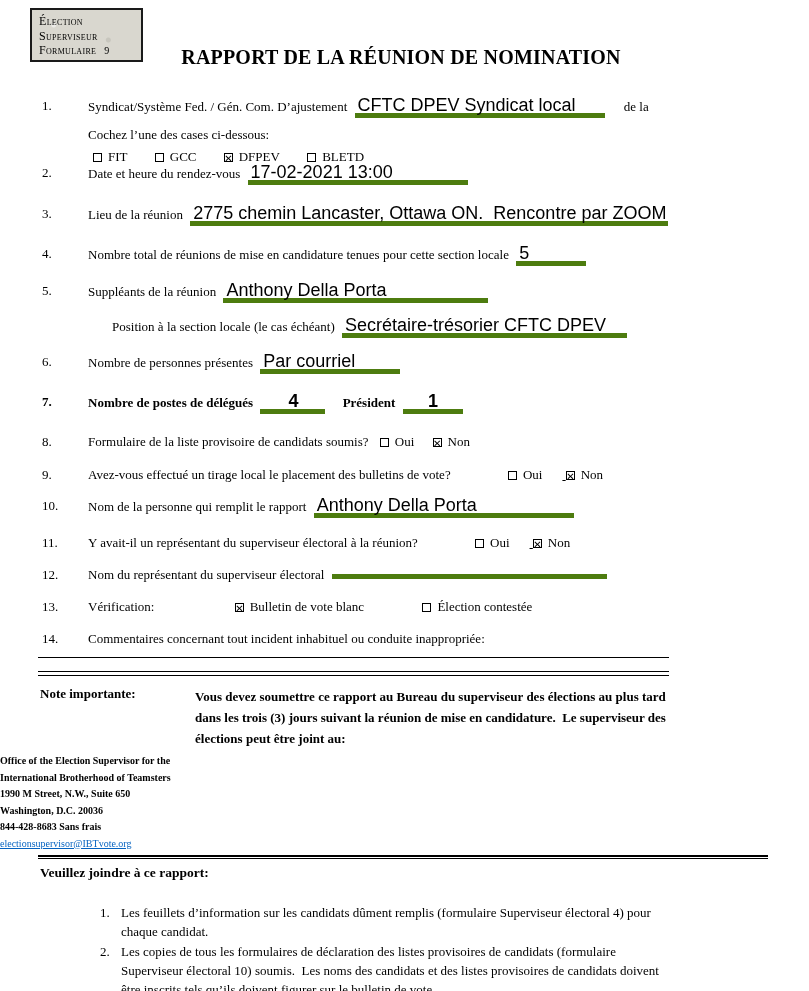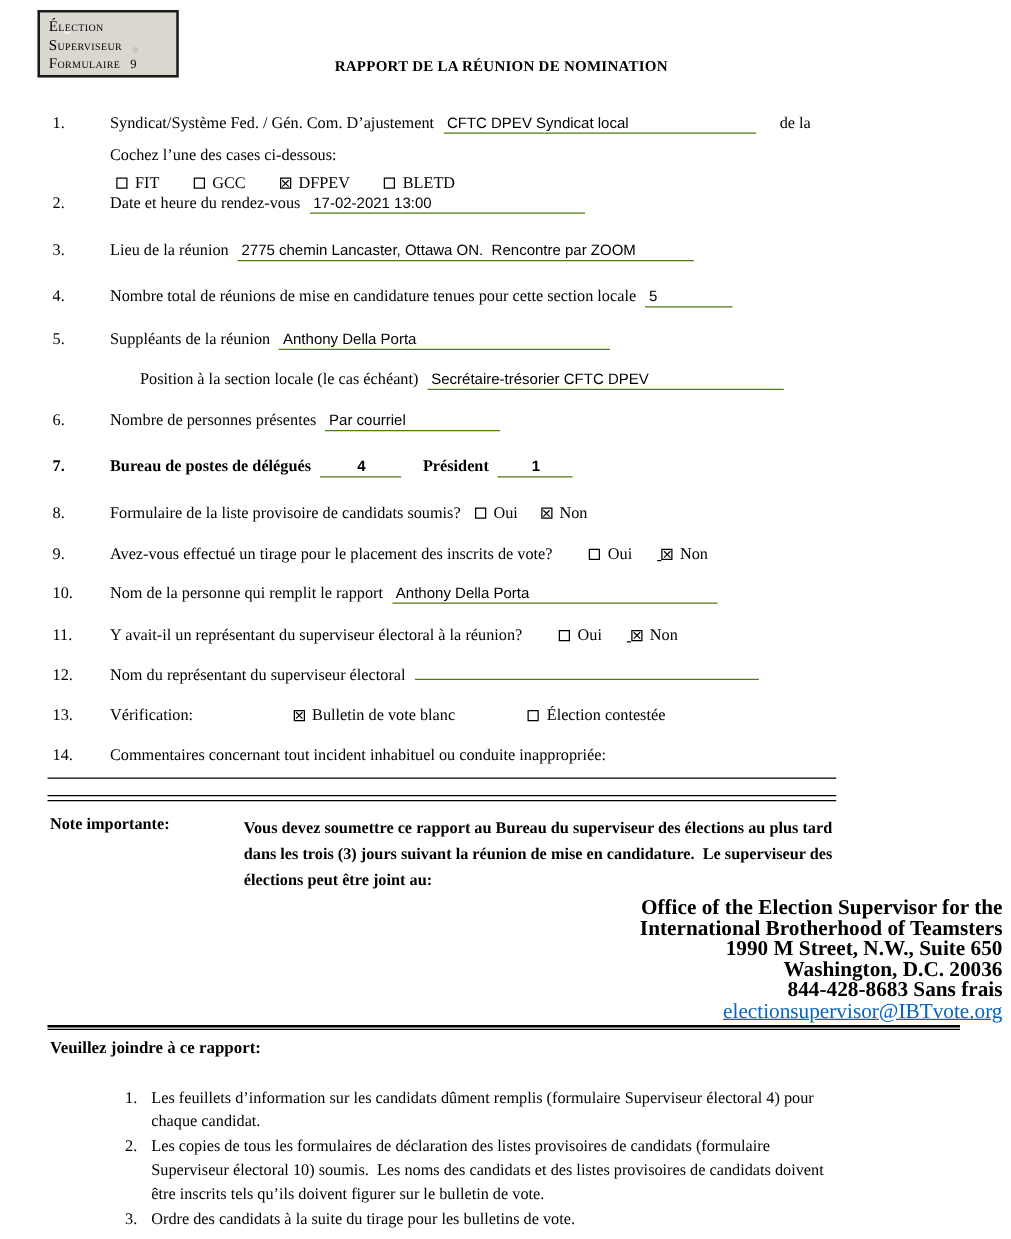--- a/index.html
+++ b/index.html
@@ -31,37 +31,37 @@
     line-height: 14.5px;
     letter-spacing: 0.3px;
   }
   .stamp-num { margin-left: 8px; font-size: 10px; }
 
   
   .title {
     margin: 0;
     padding: 46px 0 0 0;
     text-align: center;
-    font-size: 12px;
+    font-size: 20px;
     font-weight: bold;
     letter-spacing: 0.2px;
   }
 
   
   .form { margin-top: 29px; }
   .row { display: flex; padding-left: 42px; line-height: 16px; }
   .num { width: 46px; flex-shrink: 0; }
   .content { flex: 1; padding-right: 30px; }
   .bold { font-weight: bold; }
 
   .val {
     display: inline-block;
-    border-bottom: 1px solid #4d7c0f;
+    border-bottom: 5px solid #4d7c0f;
     font-family: "Liberation Sans", sans-serif;
-    font-size: 12px;
+    font-size: 18px;
     padding: 0 2px 0 3px;
     margin-left: 4px;
     white-space: pre-wrap;
     vertical-align: baseline;
     line-height: 15px;
   }
   .w250 { min-width: 250px; } .w220 { min-width: 220px; }
   .w365 { min-width: 365px; } .w70  { min-width: 70px;  }
   .w265 { min-width: 265px; } .w285 { min-width: 285px; }
   .w140 { min-width: 140px; } .w65  { min-width: 65px; text-align: center; }
@@ -88,37 +88,37 @@
   .cb[data-checked="true"]::before {
     content: "\2715";
     position: absolute;
     left: -0.5px; top: -3px;
     font-size: 10px;
     font-family: "DejaVu Sans", sans-serif;
   }
   .opts { display: inline-block; }
   .opts .cbi { margin-right: 15px; }
   .opts-near { margin-left: 8px; }
-  .opts-far  { margin-left: 26px; text-decoration: underline; }
+  .opts-far  { margin-left: 54px; text-decoration: underline; }
   .opts-far .cbi { margin-right: 20px; }
   .opts-verif { margin-left: 40px; }
   .opts-verif .cbi { margin-right: 18px; padding-left: 37px; }
 
   
   .rule-single { margin: 10px 133px 0 38px; border-top: 1px solid #000; height: 0; }
   .rule-double { margin: 13px 133px 0 38px; border-top: 1px solid #000; border-bottom: 1px solid #000; height: 5px; }
   .rule-double-wide { margin: 3px 34px 0 38px; border-top: 2px solid #000; border-bottom: 1px solid #000; height: 4px; }
 
   
   .note { display: flex; padding: 0 40px; margin-top: 10px; }
   .note-label { width: 155px; flex-shrink: 0; font-weight: bold; }
   .note-body { width: 480px; font-weight: bold; line-height: 21px; white-space: pre-wrap; }
 
   
-  .address { margin-top: 4px; text-align: right; font-weight: bold; line-height: 16.5px; font-size: 17px; }
+  .address { margin-top: 4px; text-align: left; font-weight: bold; line-height: 16.5px; font-size: 10px; }
   .address a { color: var(--link, #0563C1); font-weight: normal; }
 
   
   .attach-heading { padding-left: 40px; margin-top: 6px; font-weight: bold; font-size: 13.5px; }
   .attach-list { margin-top: 22px; padding-left: 100px; }
   .attach-item { display: flex; line-height: 19px; margin-bottom: 1px; }
   .attach-num { width: 21px; flex-shrink: 0; }
   .attach-text { width: 545px; white-space: pre-wrap; }
 </style>
 </head>
@@ -196,42 +196,42 @@
       <span class="num">6.</span>
       <span class="content">
         <span>Nombre de personnes présentes</span>
         <span class="val w140">Par courriel</span>
       </span>
     </div>
 
     <div class="row mb20 bold">
       <span class="num">7.</span>
       <span class="content">
-        <span>Bureau de postes de délégués</span>
+        <span>Nombre de postes de délégués</span>
         <span class="val w65" style="font-weight:bold;">4</span>
         <span style="margin-left:14px;">Président</span>
         <span class="val w60" style="font-weight:bold;">1</span>
       </span>
     </div>
 
     <div class="row mb17">
       <span class="num">8.</span>
       <span class="content">
         <span>Formulaire de la liste provisoire de candidats soumis?</span>
         <span class="opts opts-near">
           <span class="cbi"><span class="cb" data-checked="false"></span><span>Oui</span></span>
           <span class="cbi"><span class="cb" data-checked="true"></span><span>Non</span></span>
         </span>
       </span>
     </div>
 
     <div class="row mb15">
       <span class="num">9.</span>
       <span class="content">
-        <span>Avez-vous effectué un tirage pour le placement des inscrits de vote?</span>
+        <span>Avez-vous effectué un tirage local le placement des bulletins de vote?</span>
         <span class="opts opts-far">
           <span class="cbi"><span class="cb" data-checked="false"></span><span>Oui</span></span>
           <span class="cbi"><span class="cb" data-checked="true"></span><span>Non</span></span>
         </span>
       </span>
     </div>
 
     <div class="row mb17">
       <span class="num">10.</span>
       <span class="content">

